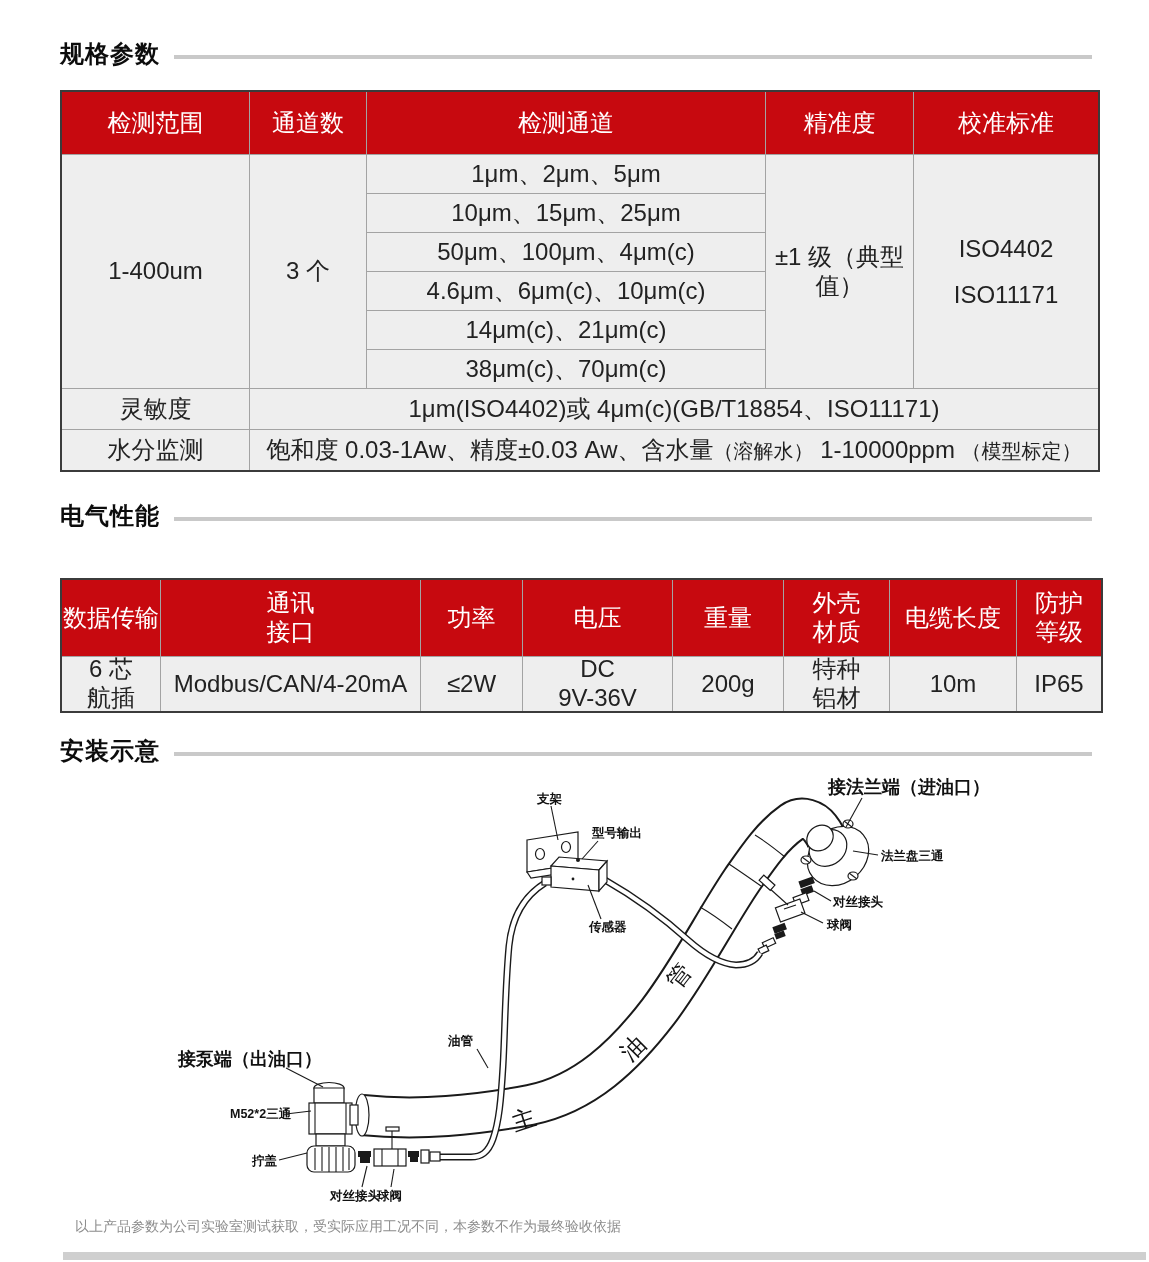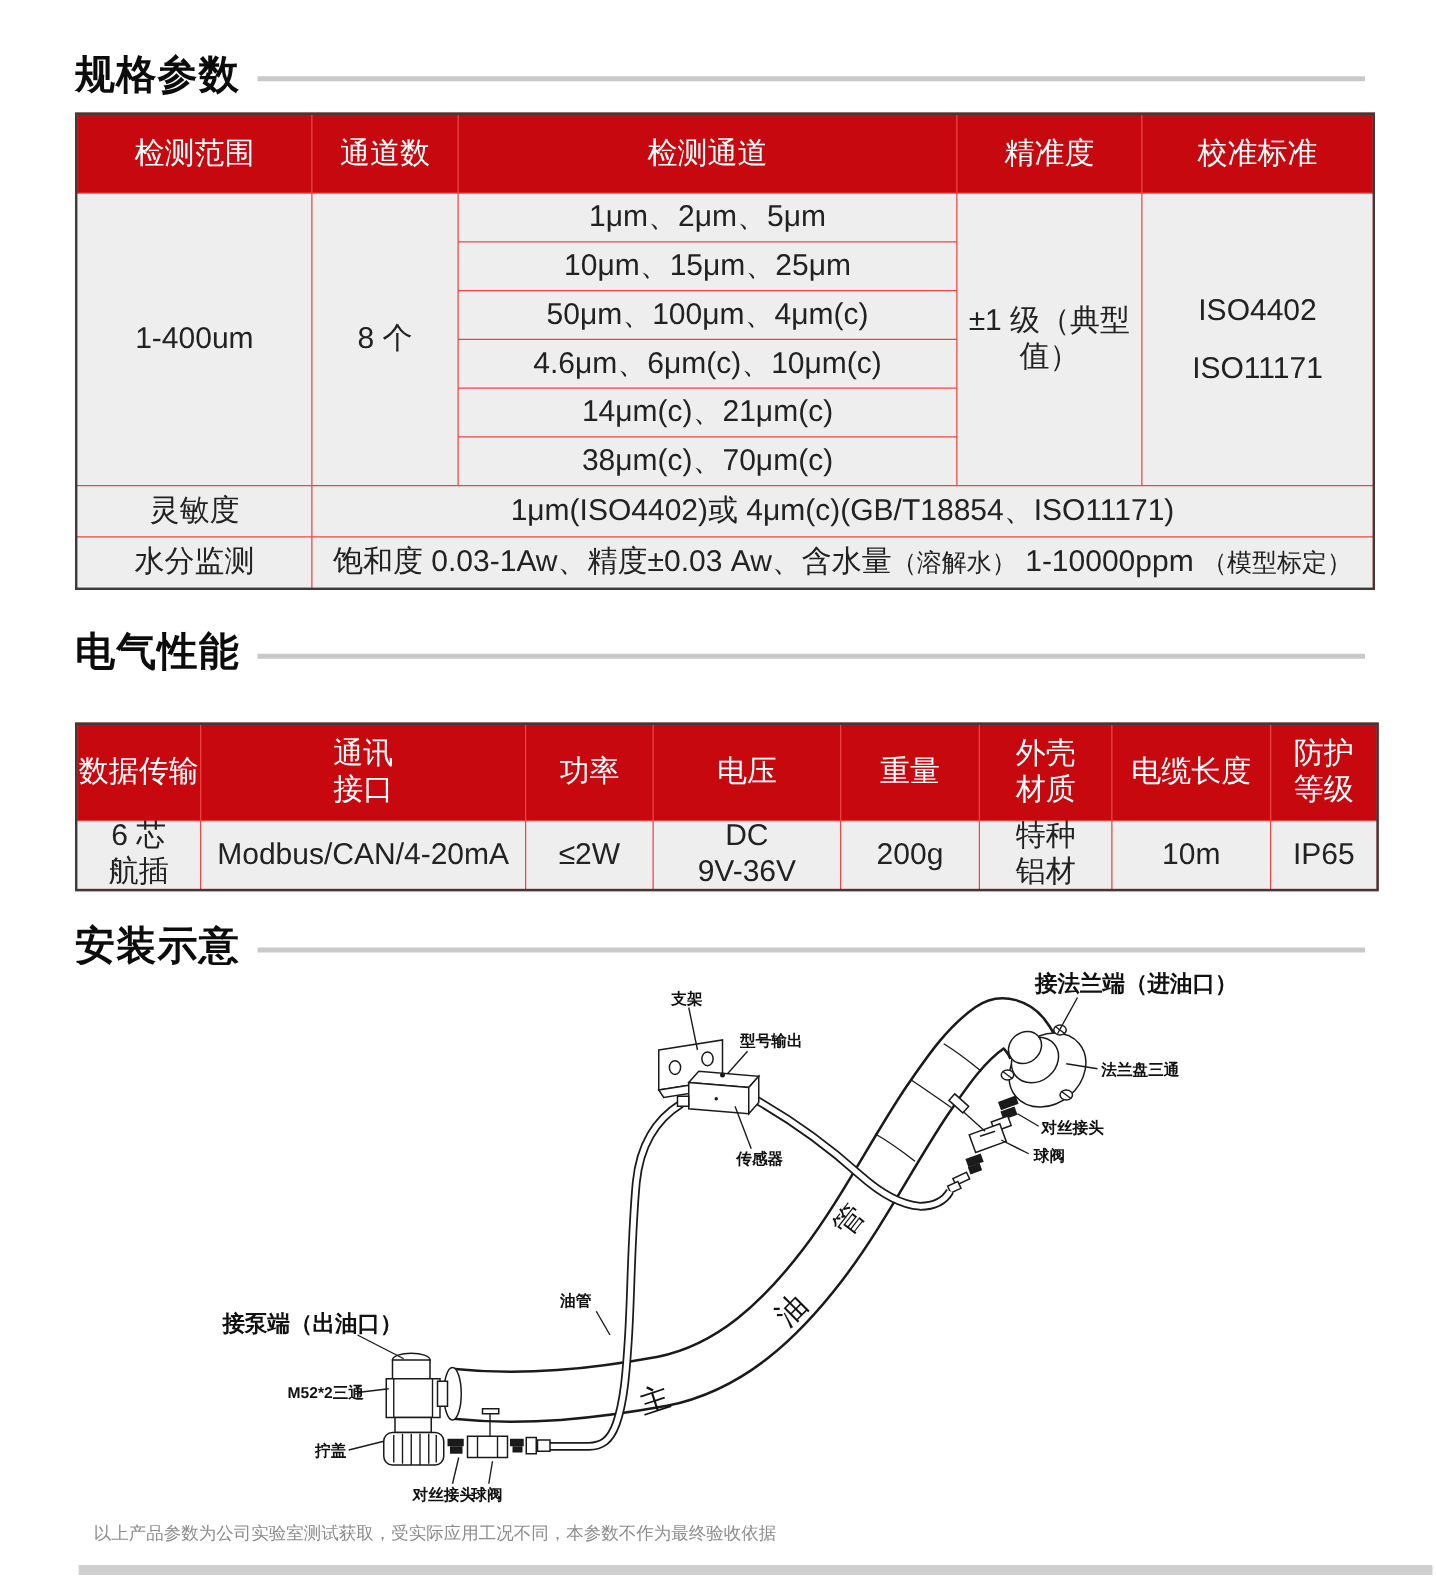--- a/index.html
+++ b/index.html
@@ -2,24 +2,24 @@
 <html style="--red: #c7090f;"><head>
 <meta charset="utf-8">
 <style>
   html,body{margin:0;padding:0;}
   body{
     width:1149px;height:1262px;background:#ffffff;position:relative;
     font-family:"Liberation Sans","DejaVu Sans",sans-serif;color:#1f1f1f;
     overflow:hidden;
   }
   .section-row{position:absolute;left:60px;width:1032px;display:flex;align-items:center;}
-  .section-title{font-size:32px;font-weight:bold;color:#0c0c0c;letter-spacing:1px;white-space:nowrap;}
+  .section-title{font-size:24px;font-weight:bold;color:#0c0c0c;letter-spacing:1px;white-space:nowrap;}
   .title-rule{flex:1;height:4px;background:#c9c9c9;margin-left:14px;margin-top:6px;}
 
-  .tbl{position:absolute;left:60px;background:#ef4444;border:2px solid #3b3b3b;display:grid;gap:1px;}
+  .tbl{position:absolute;left:60px;background:#a3a3a3;border:2px solid #3b3b3b;display:grid;gap:1px;}
   .spec-tbl{top:90px;grid-template-columns:187px 116px 398px 147px 184px;
             grid-template-rows:62px repeat(6,38px) 40px 40px;}
   .elec-tbl{top:578px;grid-template-columns:98px 259px 101px 149px 110px 105px 126px 84px;
             grid-template-rows:76px 54px;}
   .cell{display:flex;align-items:center;justify-content:center;text-align:center;
         white-space:pre-line;font-size:24px;line-height:1.2;background:#eeeeee;color:#222;}
   .hcell{background:var(--red);color:#ffffff;}
   .calib{line-height:1.9;}
   .small{font-size:20px;}
   .span6{grid-row:2/8;}
@@ -50,21 +50,21 @@
 </div>
 
 <div class="tbl spec-tbl">
   <div class="cell hcell">检测范围</div>
   <div class="cell hcell">通道数</div>
   <div class="cell hcell">检测通道</div>
   <div class="cell hcell">精准度</div>
   <div class="cell hcell">校准标准</div>
 
   <div class="cell col1 span6">1-400um</div>
-  <div class="cell col2 span6">8 个</div>
+  <div class="cell col2 span6">3 个</div>
   <div class="cell col3">1μm、2μm、5μm</div>
   <div class="cell col3">10μm、15μm、25μm</div>
   <div class="cell col3">50μm、100μm、4μm(c)</div>
   <div class="cell col3">4.6μm、6μm(c)、10μm(c)</div>
   <div class="cell col3">14μm(c)、21μm(c)</div>
   <div class="cell col3">38μm(c)、70μm(c)</div>
   <div class="cell col4 span6">±1 级（典型
 值）</div>
   <div class="cell col5 span6 calib">ISO4402
 ISO11171</div>

